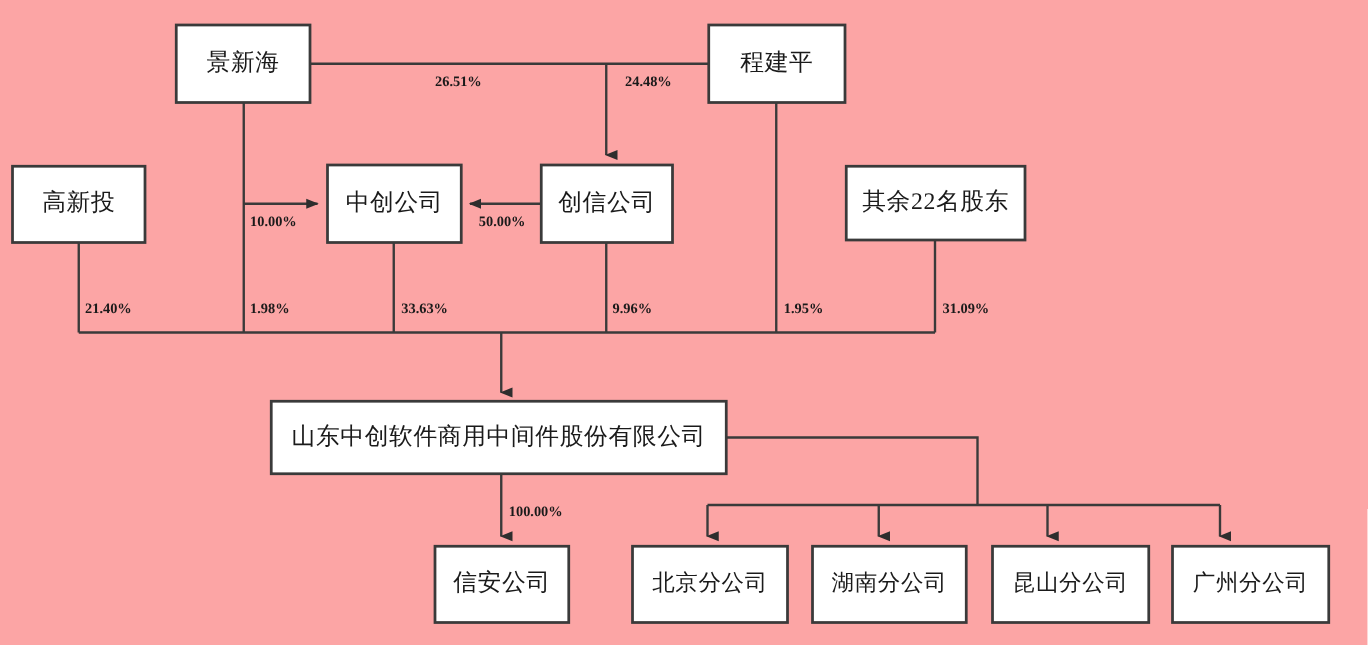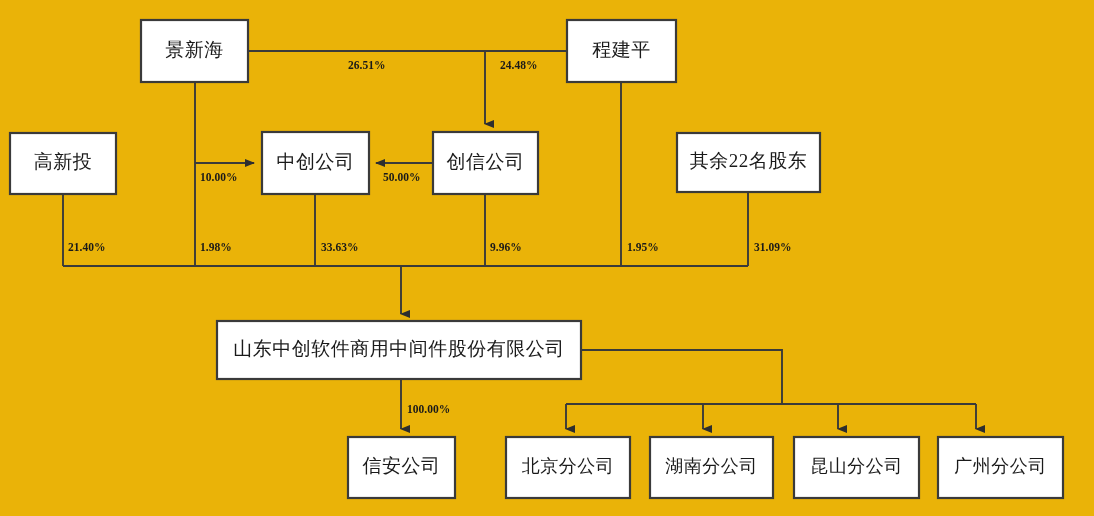--- a/index.html
+++ b/index.html
@@ -7,21 +7,21 @@
     padding: 0;
     background: #ffffff;
   }
   body {
     font-family: "Liberation Serif", "DejaVu Serif", serif;
   }
   #diagram-root {
     position: relative;
     width: 1094px;
     height: 516px;
-    background: #eab308;
+    background: #fca5a5;
     overflow: hidden;
     text-decoration: underline;
   }
   svg.canvas {
     position: absolute;
     left: 0;
     top: 0;
     width: 1094px;
     height: 516px;
   }

